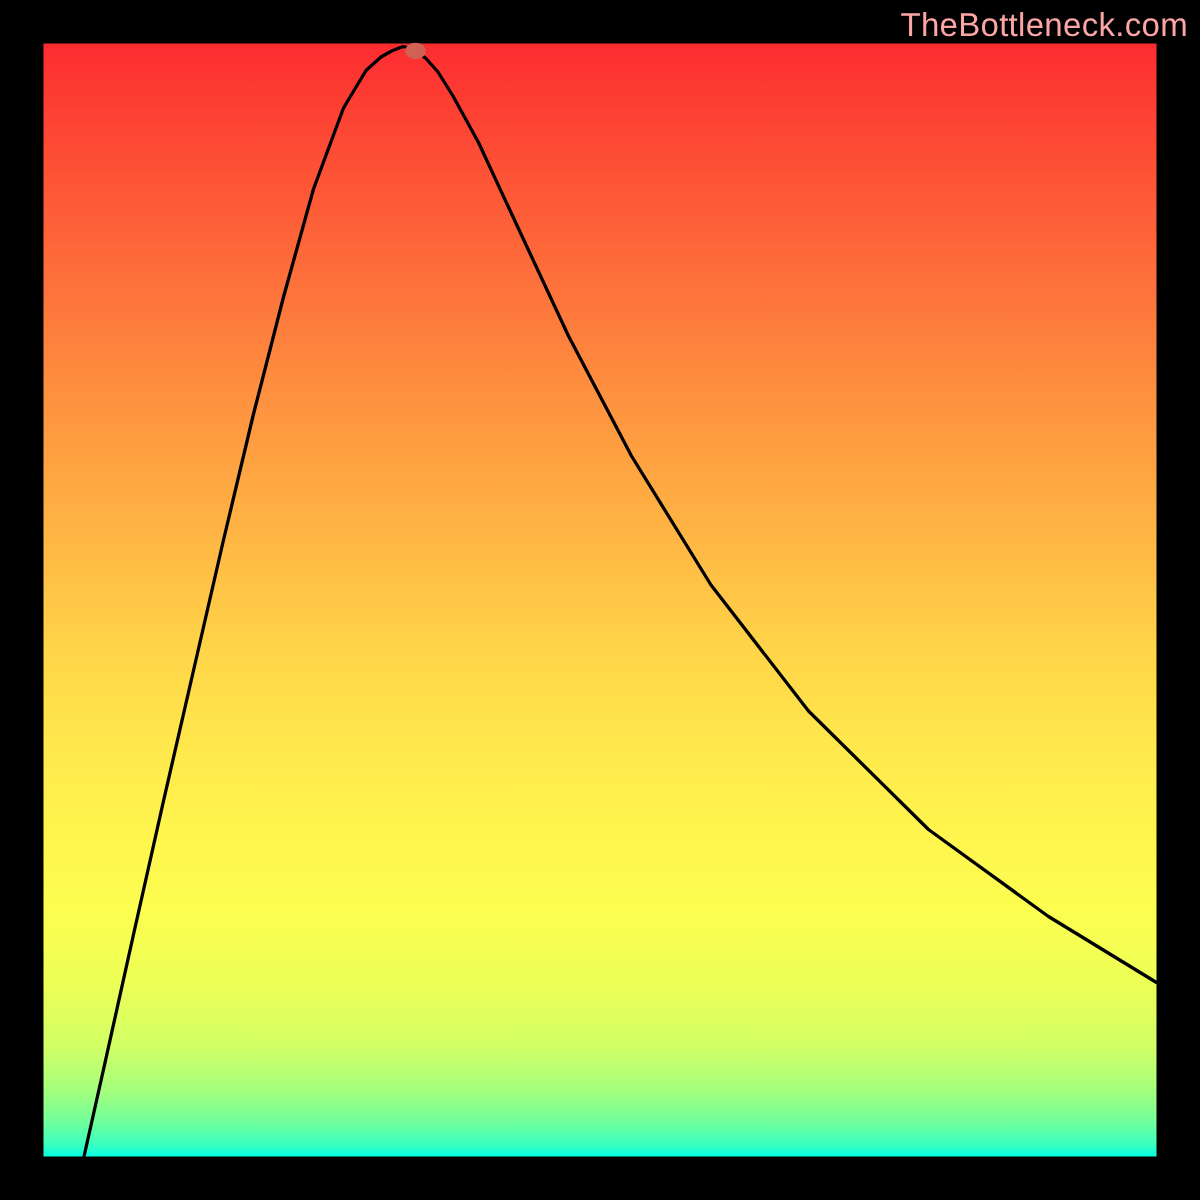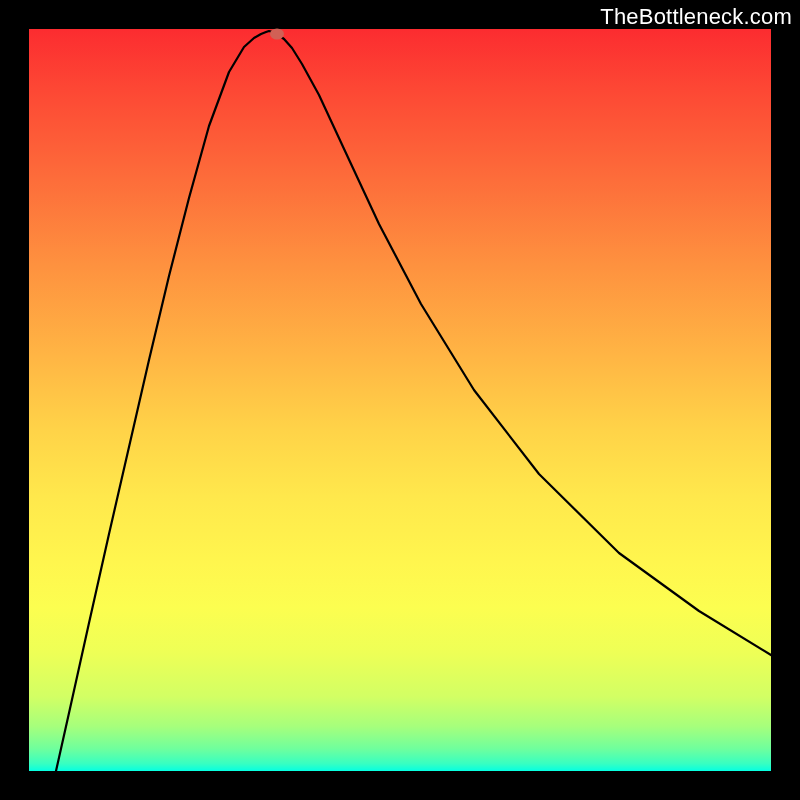--- a/index.html
+++ b/index.html
@@ -56,21 +56,21 @@
     border-radius: 50%;
     background: #d16055;
     transform: translate(-50%, -50%);
   }
   .watermark {
     position: absolute;
     top: 4px;
     right: 8px;
     font-family: Arial, Helvetica, sans-serif;
     font-size: 22px;
-    color: #ffffff;
+    color: #fca5a5;
     letter-spacing: 0.2px;
   }
 </style>
 </head>
 <body>
 
 <div class="wrap">
   <div class="plot">
     <svg class="curve-svg" viewBox="0 0 742 742" preserveAspectRatio="none">
       <path class="curve-path" d="M27 742 L40 684 L60 594 L80 505 L100 418 L120 331 L140 247 L160 169 L180 97 L200 43 L215 18 L225 9 L232 5 L237 3 L240 2 L244 3 L248 5 L255 10 L263 19 L273 35 L290 66 L316 122 L350 195 L392 275 L445 361 L510 445 L590 524 L670 582 L742 626"></path>

